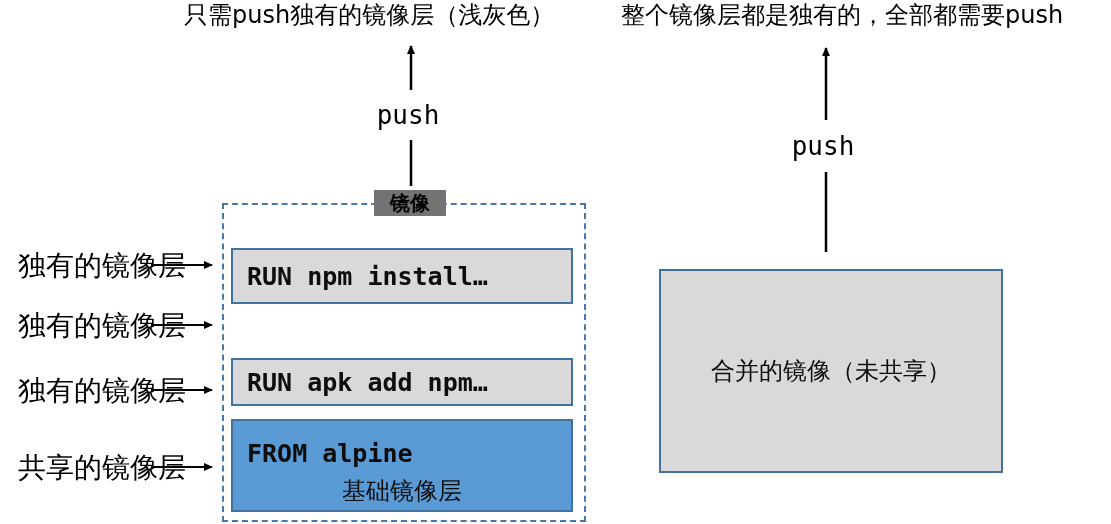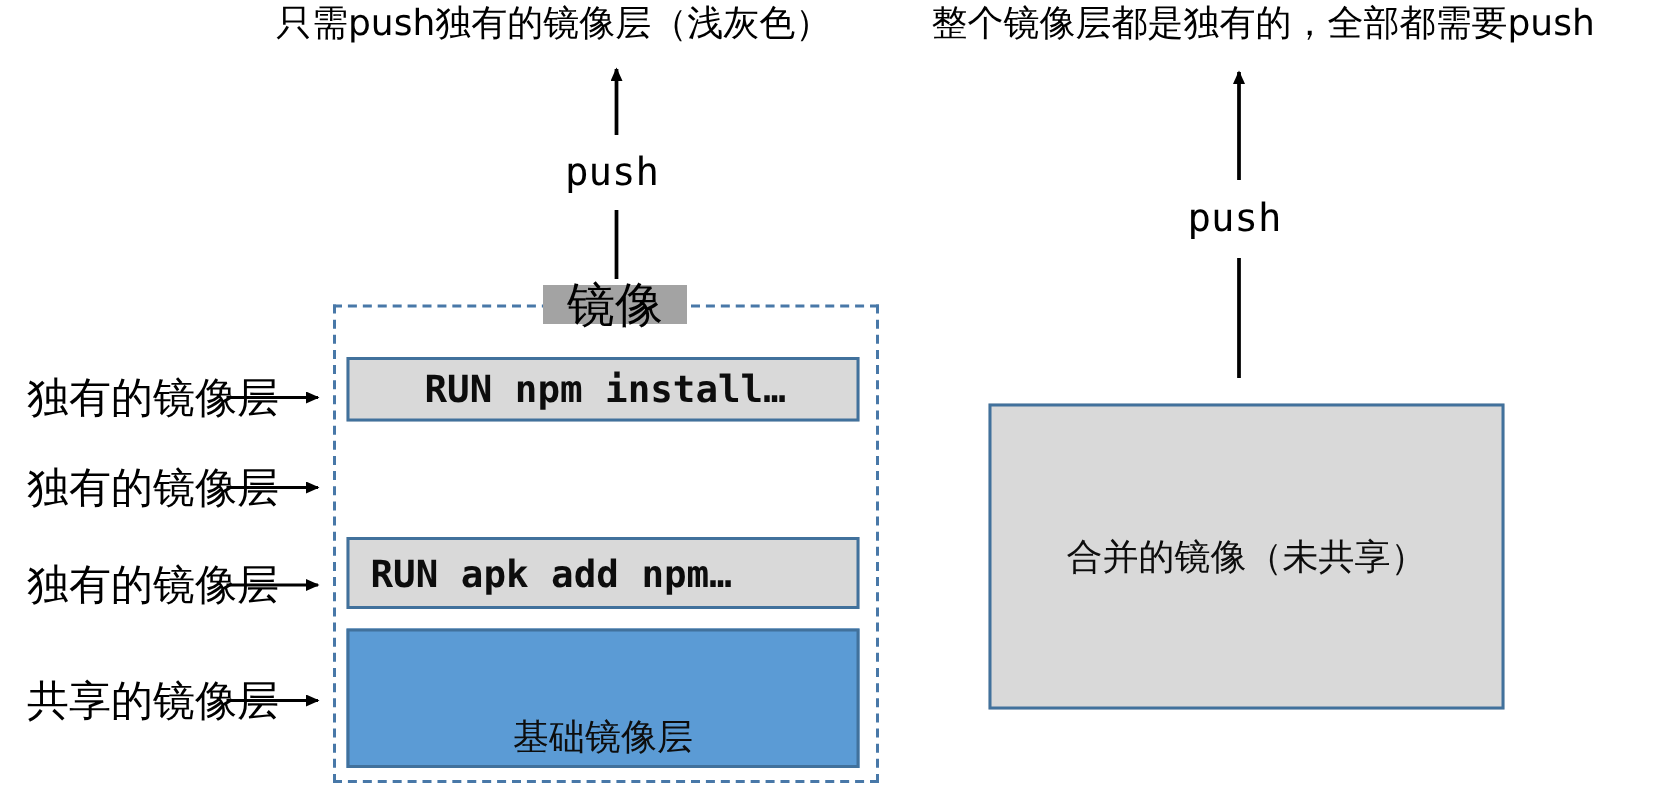--- a/index.html
+++ b/index.html
@@ -42,37 +42,38 @@
     position:absolute;
     left:222px;top:203px;
     width:360px;height:315px;
     border:2px dashed var(--dashed-border);
     background:transparent;
   }
   .image-box-label{
     position:absolute;
     left:410px;top:190px;
     transform:translateX(-50%);
-    background:#a3a3a3;
+    background:#737373;
     padding:0 16px;
-    font-size:32px;
+    font-size:20px;
     line-height:26px;
     white-space:nowrap;
+    font-weight:bold;
   }
   .layer{
     position:absolute;
     left:231px;
     width:342px;
     background:var(--layer-gray);
     border:2px solid var(--layer-border);
     box-sizing:border-box;
     display:flex;
     align-items:center;
   }
-  .layer-1{top:238px;height:43px;padding-left:36px;}
+  .layer-1{top:248px;height:56px;}
   .layer-2{top:297px;height:57px;}
   .layer-3{top:358px;height:48px;}
   .layer-4{top:419px;height:93px;background:var(--layer-blue);display:block;}
   .layer-cmd{
     font-family:"DejaVu Sans Mono","Liberation Mono",monospace;
     font-weight:bold;
     font-size:25px;
     padding-left:14px;
     white-space:nowrap;
     color:#0d0d0d;
@@ -147,20 +148,21 @@
   <div class="dashed-box"></div>
   <div class="image-box-label">镜像</div>
 
   <div class="layer layer-1">
     <span class="layer-cmd">RUN npm install…</span>
   </div>
   <div class="layer layer-3">
     <span class="layer-cmd">RUN apk add npm…</span>
   </div>
   <div class="layer layer-4">
+    <div class="layer-cmd">FROM alpine</div>
     <div class="layer-caption">基础镜像层</div>
   </div>
 
   <div class="side-label side-label-1">独有的镜像层</div>
   <div class="side-label side-label-2">独有的镜像层</div>
   <div class="side-label side-label-3">独有的镜像层</div>
   <div class="side-label side-label-4">共享的镜像层</div>
 
   <div class="merged-box">
     <span class="merged-box-label">合并的镜像（未共享）</span>

